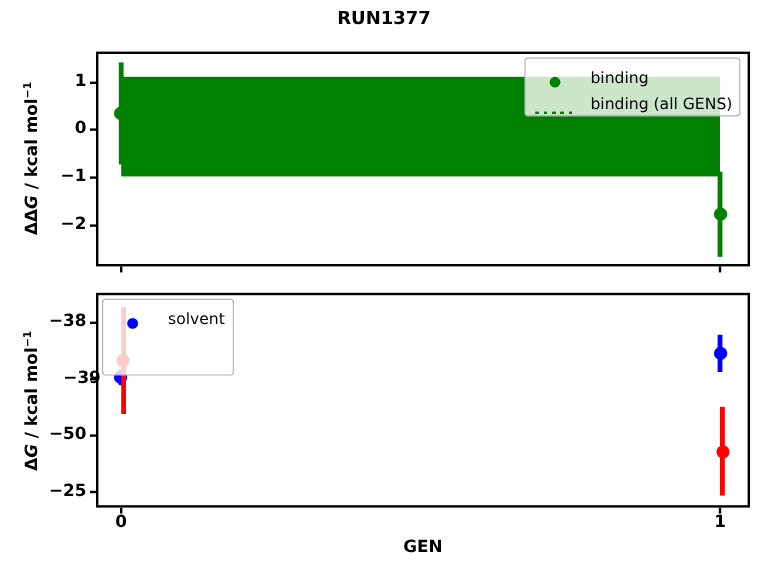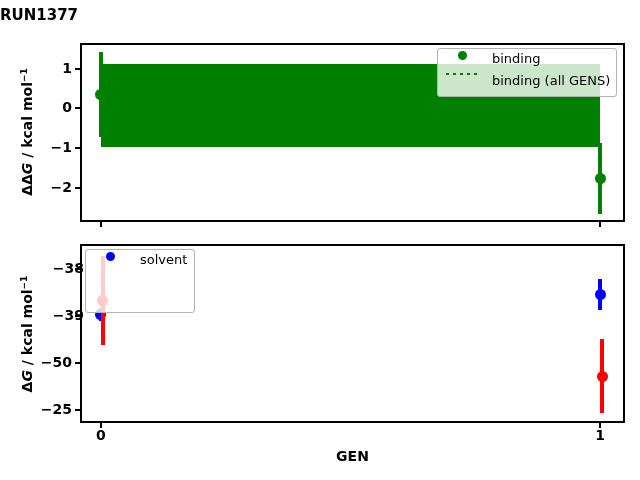--- a/index.html
+++ b/index.html
@@ -1,21 +1,21 @@
 <!DOCTYPE html>
 <html><head>
 <meta charset="utf-8">
 <style>
   html,body{margin:0;padding:0;background:#ffffff;}
   .figure{
     position:relative;width:640px;height:480px;background:#ffffff;
     font-family:"DejaVu Sans","Liberation Sans",sans-serif;overflow:hidden;
   }
   .suptitle{
-    position:absolute;left:0;top:6px;width:640px;
+    position:absolute;left:0;top:6px;width:640px;text-align:center;
     font-size:15px;font-weight:bold;color:#000;
   }
   .axes{position:absolute;border:2px solid #000;box-sizing:border-box;background:transparent;}
   .band{position:absolute;}
   .ebar{position:absolute;width:4px;}
   .marker{position:absolute;border-radius:50%;}
   .ytick{position:absolute;width:5px;height:2px;background:#000;}
   .xtick{position:absolute;width:2px;height:5px;background:#000;}
   .yticklabel{
     position:absolute;width:48px;text-align:right;font-size:14px;font-weight:bold;
@@ -33,21 +33,21 @@
     position:absolute;left:0;top:448px;width:705px;text-align:center;
     font-size:14px;font-weight:bold;color:#000;
   }
   .ital{font-style:italic;}
   .sup{font-size:9px;position:relative;top:-5px;}
   .legend{
     position:absolute;background:rgba(255,255,255,0.8);
     border:1px solid #b4b4b4;border-radius:3px;box-sizing:border-box;
     padding:2px 8px;
   }
-  .legend-row{height:22px;display:flex;align-items:flex-start;}
+  .legend-row{height:22px;display:flex;align-items:flex-end;}
   .legend-handle{width:32px;display:flex;align-items:center;justify-content:center;flex:none;}
   .legend-dot{width:9px;height:9px;border-radius:50%;}
   .legend-dotted{width:32px;height:2px;}
   .legend-label{margin-left:14px;font-size:13px;color:#000;white-space:nowrap;}
 </style>
 </head>
 <body>
 
 <div class="figure" id="figure">
 
@@ -89,21 +89,21 @@
         <span class="legend-label">binding</span>
       </div>
       <div class="legend-row">
         <span class="legend-handle">
           <span class="legend-dotted" style="background: repeating-linear-gradient(90deg, rgb(0, 128, 0) 0px, rgb(0, 128, 0) 3px, transparent 3px, transparent 7px);"></span>
         </span>
         <span class="legend-label">binding (all GENS)</span>
       </div>
     </div>
     <div class="ytick" style="left: 75px; top: 267.9px;"></div>
-    <div class="yticklabel" style="left: 36px; top: 259.9px;">−38</div>
+    <div class="yticklabel" style="left: 24px; top: 259.9px;">−38</div>
     <div class="ytick" style="left: 75px; top: 314.882px;"></div>
     <div class="yticklabel" style="left: 36px; top: 306.882px;">−39</div>
     <div class="ytick" style="left: 75px; top: 361.864px;"></div>
     <div class="yticklabel" style="left: 24px; top: 353.864px;">−50</div>
     <div class="ytick" style="left: 75px; top: 408.845px;"></div>
     <div class="yticklabel" style="left: 24px; top: 400.845px;">−25</div>
     <div class="xtick" style="left: 99.9615px; top: 423px;"></div>
     <div class="xticklabel" style="left: 80.9615px; top: 427px;">0</div>
     <div class="xtick" style="left: 599.046px; top: 423px;"></div>
     <div class="xticklabel" style="left: 580.046px; top: 427px;">1</div>

